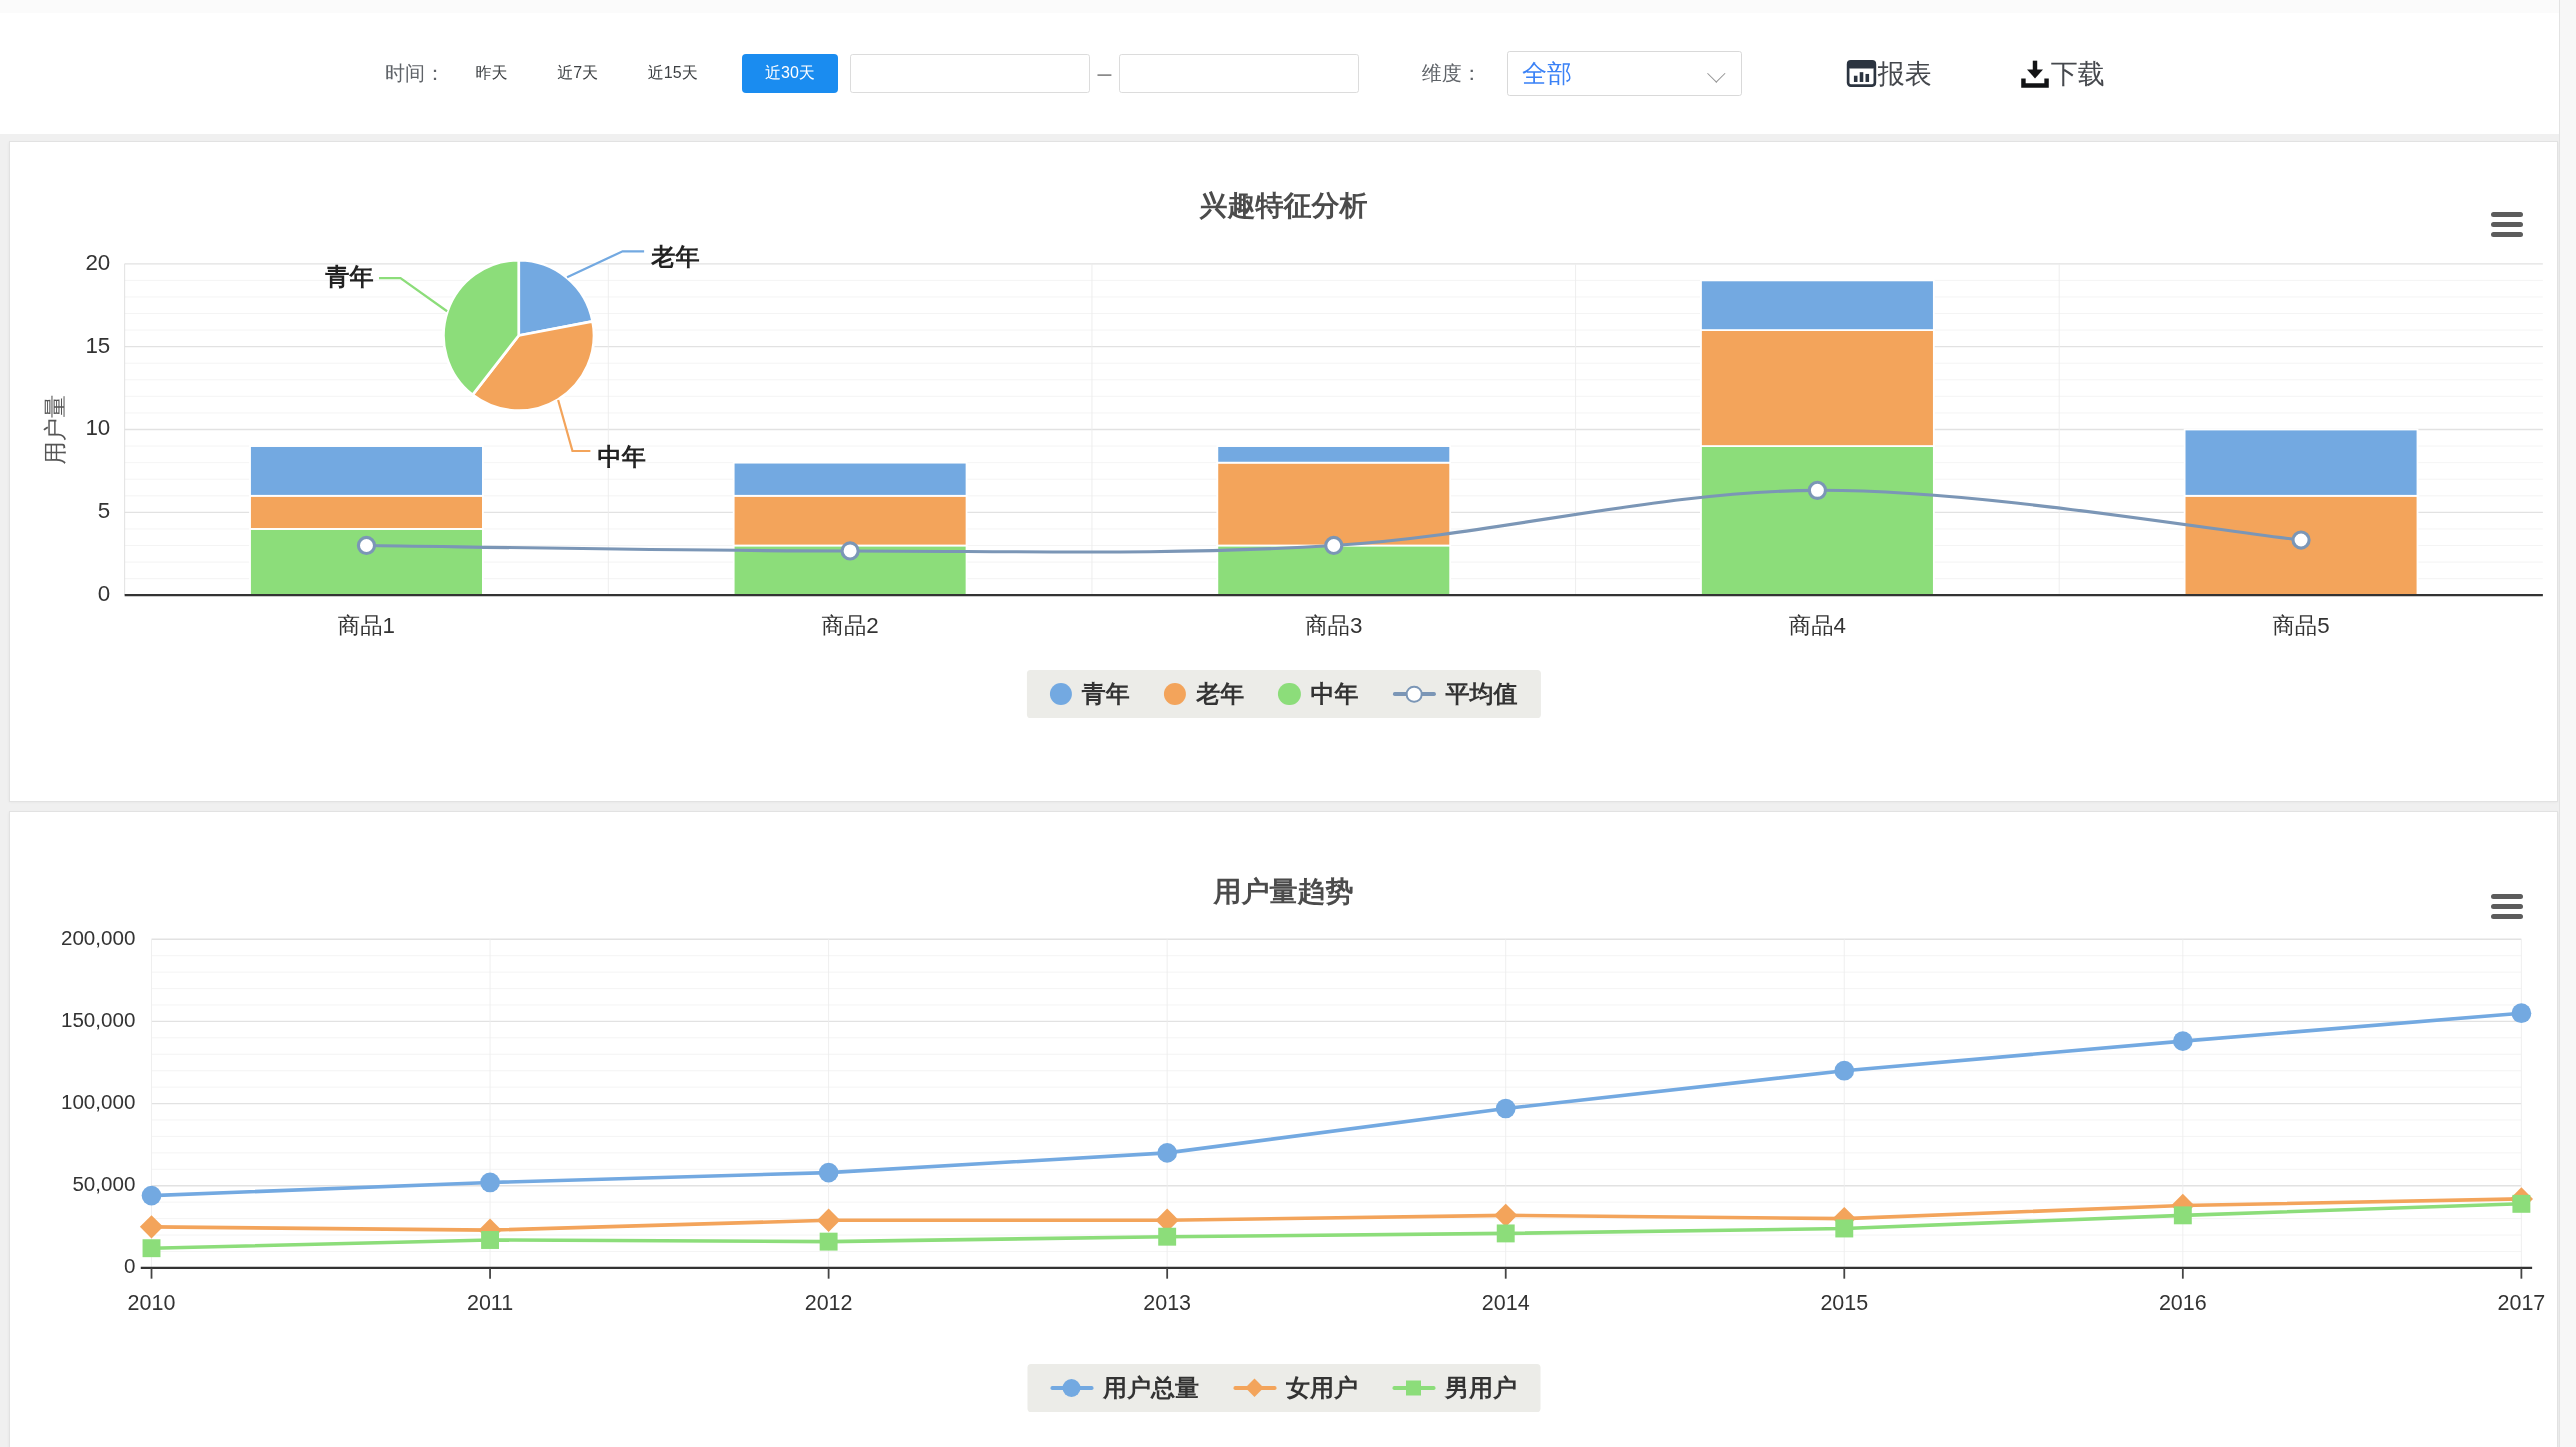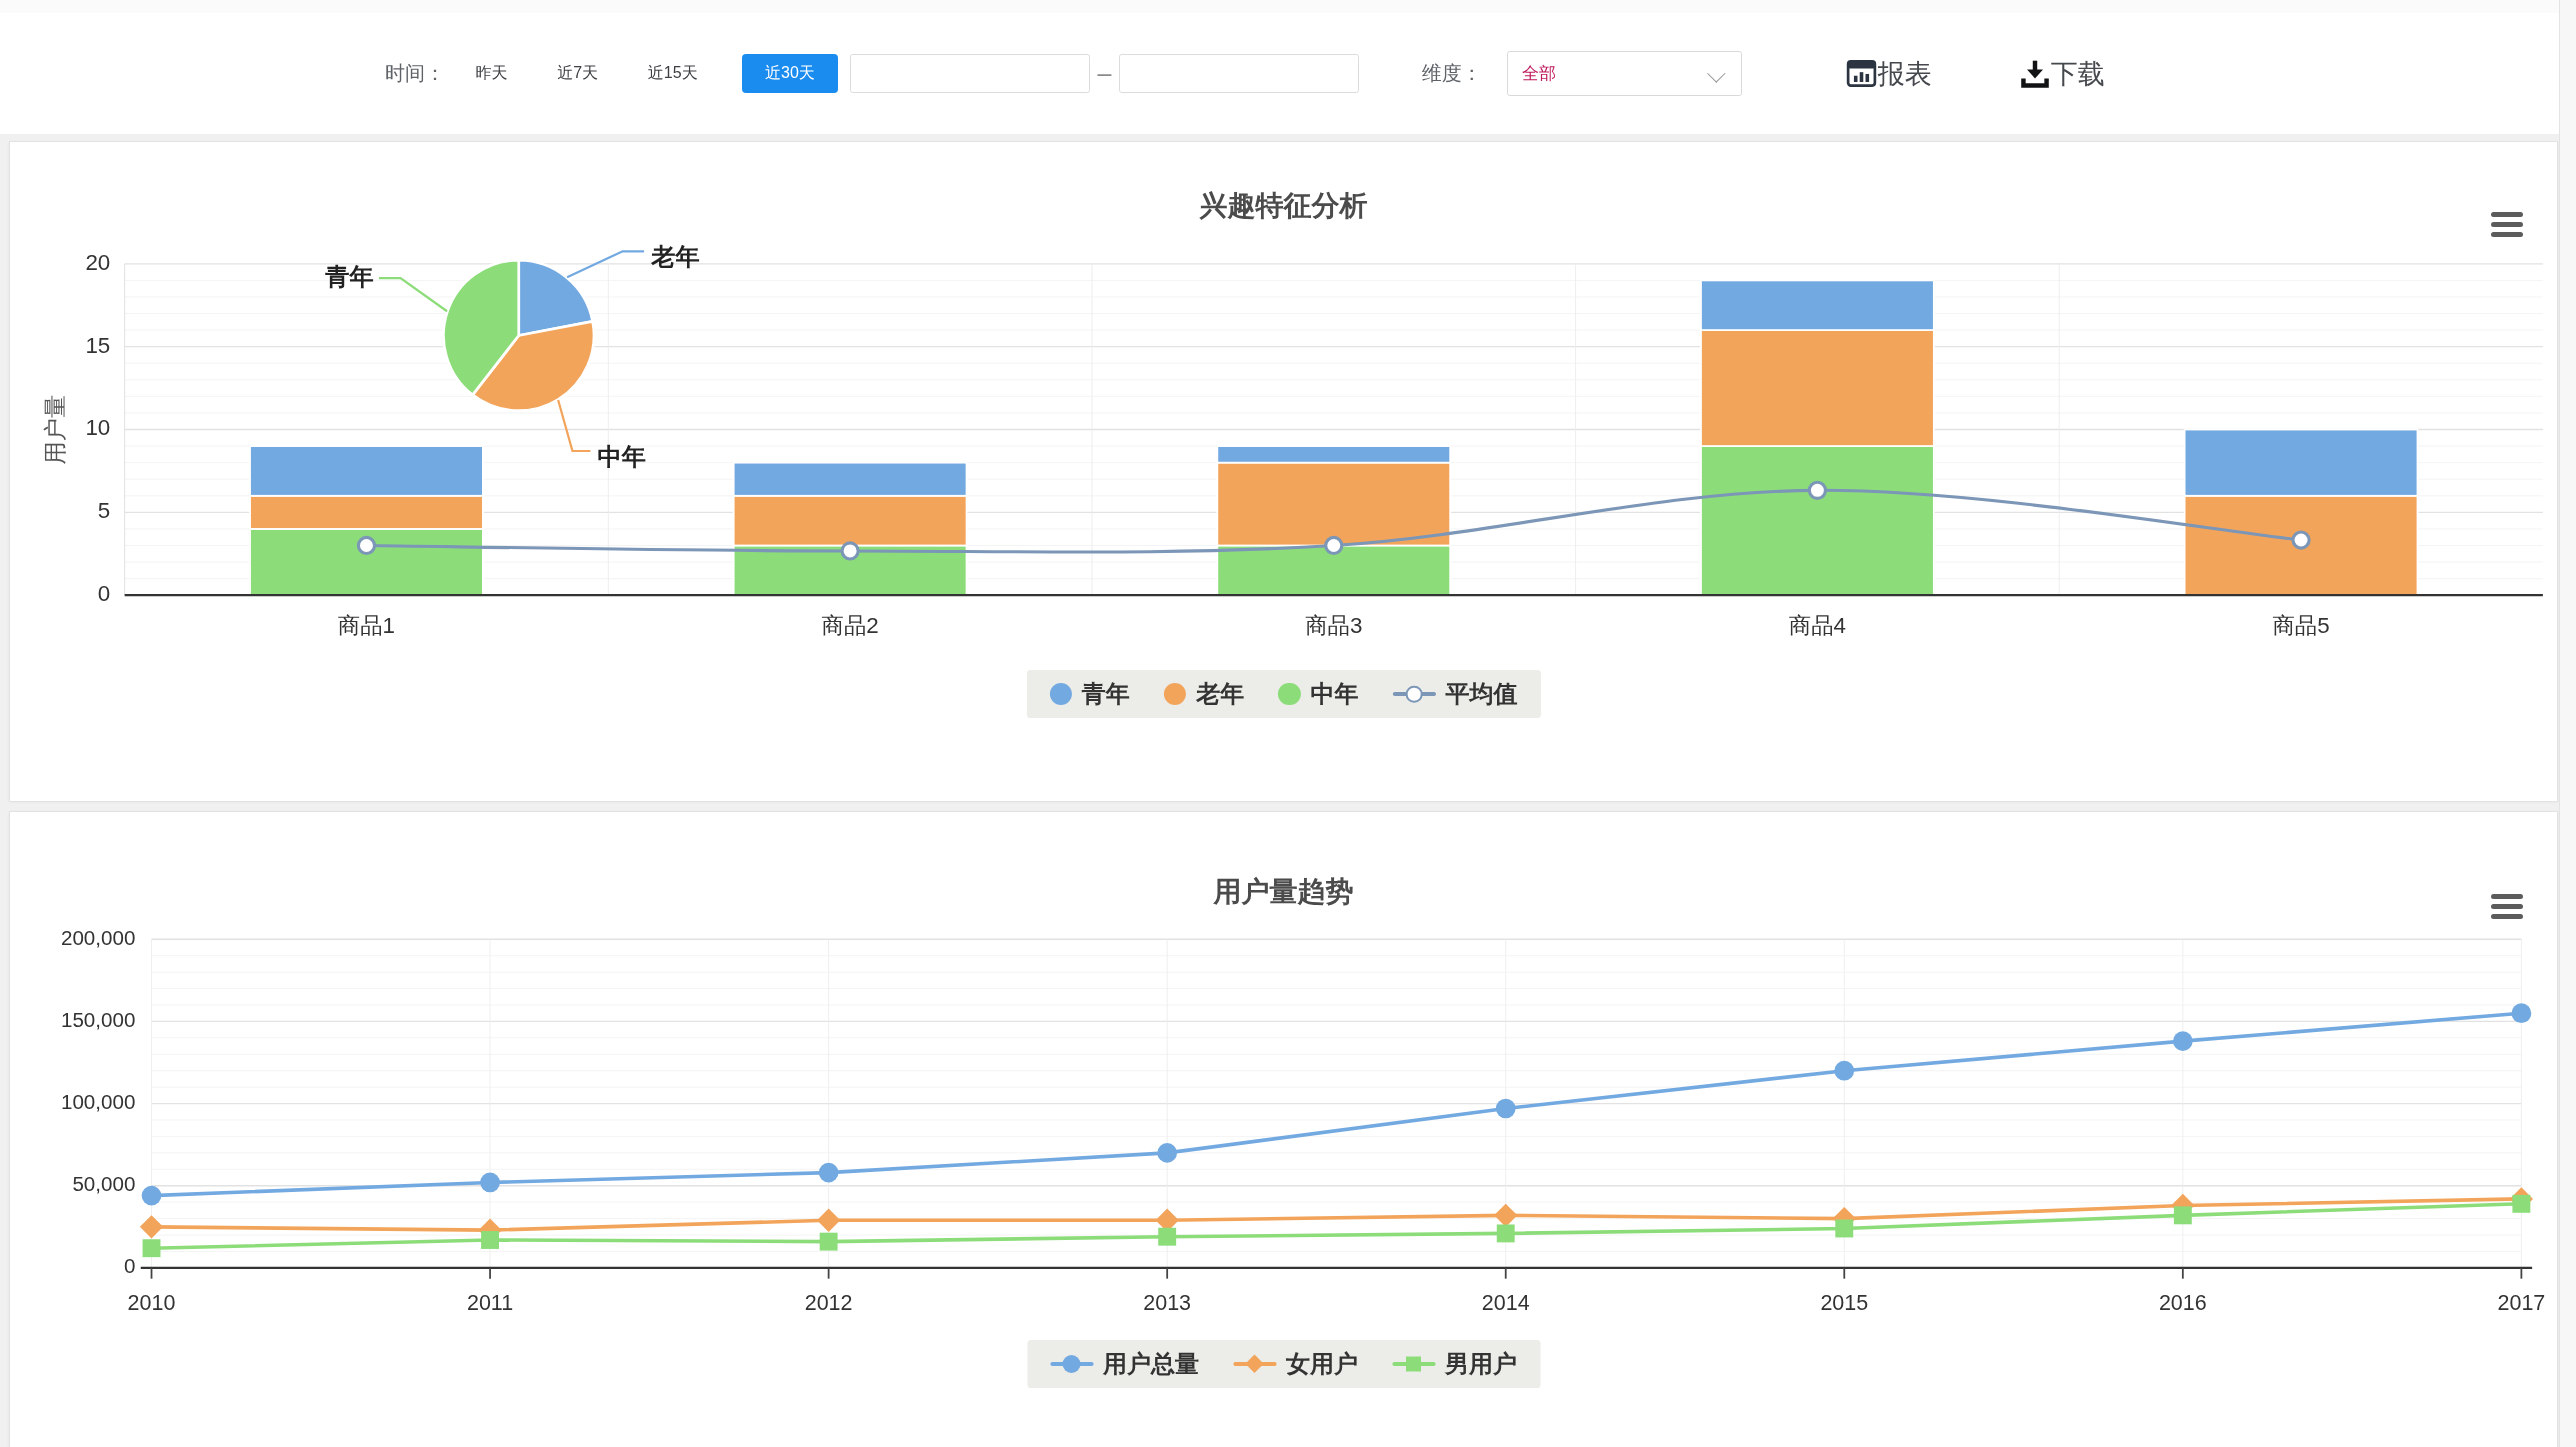--- a/index.html
+++ b/index.html
@@ -9,39 +9,39 @@
   .topstrip{position:absolute;left:0;top:0;width:100%;height:12.5px;background:#fbfbfb;border-bottom:0.9px solid #e4e4e4;}
   .topbar{position:absolute;left:0;top:13.4px;width:100%;height:121px;background:#ffffff;}
   .topbar-row{position:absolute;left:385px;top:0;height:121px;display:flex;align-items:center;}
   .tb-label{font-size:20px;color:#5f6368;margin-right:25px;white-space:nowrap;}
   .time-btn{font-size:16px;color:#3d4043;margin-right:39px;cursor:pointer;white-space:nowrap;background:none;border:none;padding:9px 5.4px;font-family:inherit;}
   .time-btn.active{background:#1a8cf0;color:#fff;border-radius:4px;padding:9px 23px;margin-right:12.5px;}
   .date-input{width:240px;height:39px;border:0.9px solid #dcdcdc;border-radius:2.7px;background:#fff;font-size:23px;padding:0 10.7px;box-sizing:border-box;}
   .dash{color:#8a8a8a;font-size:25px;margin:0 7.2px;}
   .dim-label{margin-left:63px;}
   .select{position:relative;width:235px;height:45px;border:0.9px solid #d9d9d9;border-radius:2.7px;background:#fff;
-          display:flex;align-items:center;font-size:17px;color:#be185d;padding-left:14.3px;box-sizing:border-box;cursor:pointer;margin-right:97px;}
+          display:flex;align-items:center;font-size:25px;color:#3b82f6;padding-left:14.3px;box-sizing:border-box;cursor:pointer;margin-right:97px;}
   .chevron{position:absolute;right:18px;top:14.3px;width:11.6px;height:11.6px;border-right:1.8px solid #939393;border-bottom:1.8px solid #939393;transform:rotate(45deg);}
   .icon-btn{display:flex;align-items:center;font-size:27px;color:#45484d;cursor:pointer;background:none;border:none;font-family:inherit;margin-right:75px;white-space:nowrap;}
   .icon-btn:last-child{margin-right:16px;}
   
   .panel{position:absolute;left:9px;width:2549px;background:#fff;border:0.9px solid #e2e2e2;box-shadow:0 0.9px 2.7px rgba(0,0,0,.06);box-sizing:border-box;}
   .panel1{top:141px;height:661px;}
   .panel2{top:811px;height:648px;}
   .chart-title{position:absolute;left:0;top:45px;width:100%;text-align:center;font-size:28px;font-weight:bold;color:#4b4b4b;}
   .panel2 .chart-title{top:61px;}
   .hamburger{position:absolute;right:34px;top:70px;width:32px;cursor:pointer;}
   .panel2 .hamburger{top:82px;}
   .hamburger span{display:block;width:32px;height:5.4px;background:#5c5c5c;border-radius:2.7px;margin-bottom:4.5px;}
   svg.chart{position:absolute;left:0;top:0;}
   
   .legend{position:absolute;left:50%;transform:translateX(-50%);display:flex;align-items:center;gap:34px;
           background:#ecece8;border-radius:3.6px;padding:8px 23px;}
   .legend1{top:528px;}
-  .legend2{top:528px;}
+  .legend2{top:552px;}
   .lg-item{display:flex;align-items:center;gap:10px;font-weight:bold;font-size:24px;color:#333;cursor:pointer;white-space:nowrap;}
   .sw-dot{width:22.4px;height:22.4px;border-radius:50%;}
   .sw-line{position:relative;width:43px;height:25px;}
   .sw-line .bar{position:absolute;left:0;top:10.7px;width:100%;height:3.6px;border-radius:1.8px;}
   .sw-line .mk{position:absolute;left:50%;top:50%;}
   .mk-circle-hollow{width:12.5px;height:12.5px;border-radius:50%;background:#fff;border-style:solid;border-width:2.7px;transform:translate(-50%,-50%);}
   .mk-circle{width:18px;height:18px;border-radius:50%;transform:translate(-50%,-50%);}
   .mk-diamond{width:13.4px;height:13.4px;transform:translate(-50%,-50%) rotate(45deg);}
   .mk-square{width:15px;height:15px;transform:translate(-50%,-50%);}
   

